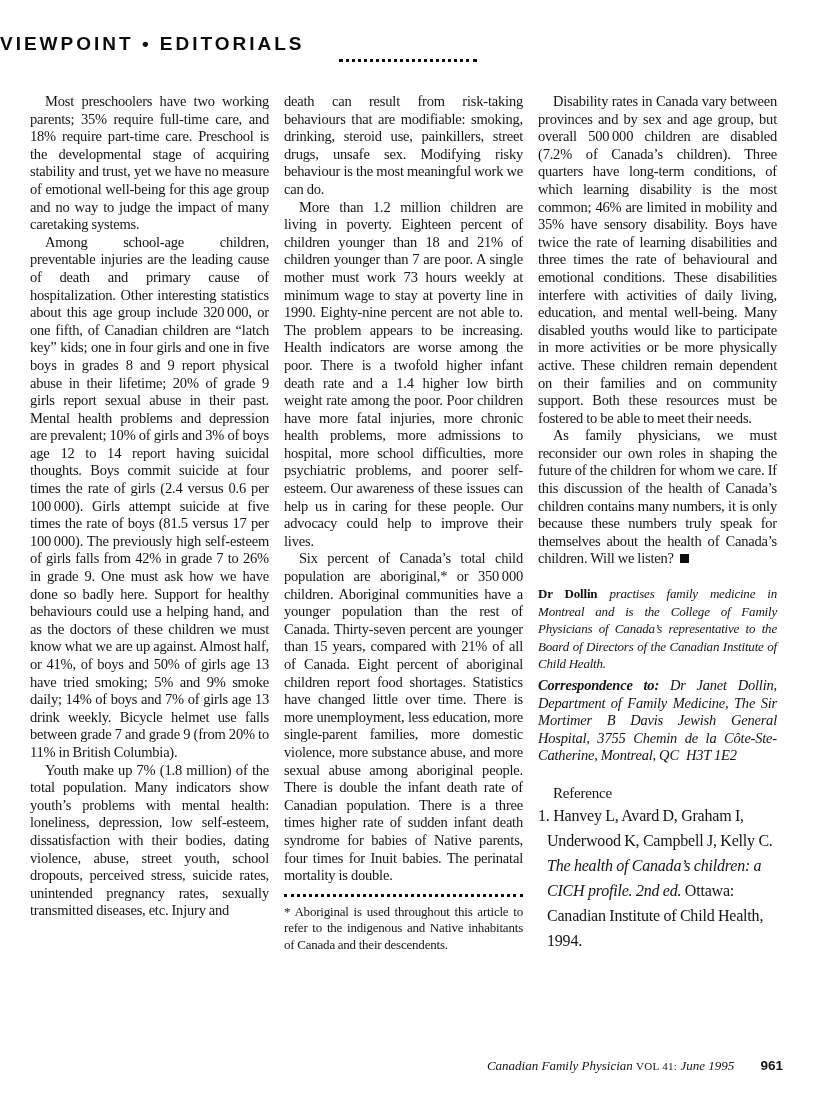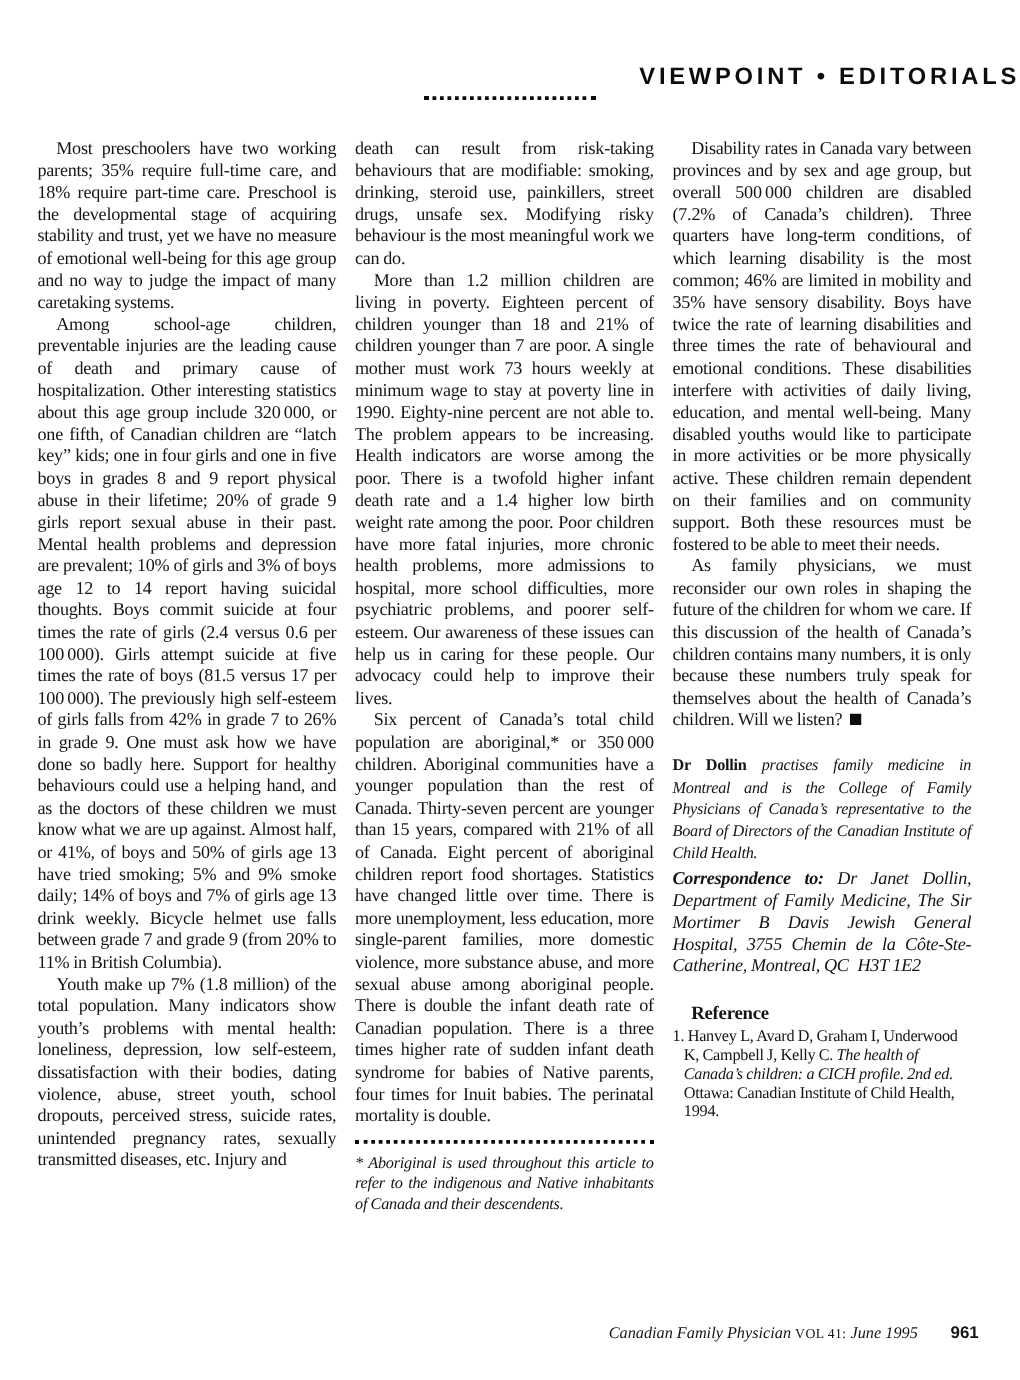--- a/index.html
+++ b/index.html
@@ -5,21 +5,21 @@
   html,body{margin:0;padding:0;background:#ffffff;}
   .page{
     position:relative;
     width:816px;height:1104px;
     background:#ffffff;
     overflow:hidden;
     color:#141414;
     font-family:"Liberation Serif","DejaVu Serif",serif;
   }
   
-  .masthead{ text-align:right; padding-top:51px; }
+  .masthead{ text-align:left; padding-top:33px; }
   .masthead-title{
     display:inline-block;
     font-family:"Liberation Sans","DejaVu Sans",sans-serif;
     font-weight:bold;
     font-size:19px;
     letter-spacing:3px;
     color:#0c0c0c;
     white-space:nowrap;
   }
   .masthead-rule{
@@ -44,41 +44,40 @@
     letter-spacing:-0.2px;
     word-spacing:-0.3px;
   }
   .col p{ margin:0; text-indent:15px; }
   .col p.cont{ text-indent:0; }
   
   .footnote{
     margin-top:9px;
     border-top:3px dotted #0c0c0c;
     padding-top:7px;
-    font-style:italic;
     font-size:13px;
     line-height:16.5px;
     text-align:justify;
   }
   
   .end-square{
     display:inline-block;
     width:9px;height:9px;
     background:#0c0c0c;
     margin-left:6px;
     vertical-align:baseline;
   }
   .bio{ margin-top:17px; font-style:italic; font-size:13px; line-height:17.6px; text-align:justify; }
   .bio-name{ font-style:normal; font-weight:bold; }
   .correspondence{ margin-top:4px; font-style:italic; font-size:14.5px; line-height:17.6px; text-align:justify; }
   .correspondence-label{ font-weight:bold; }
   .reference{ margin-top:20px; }
-  .reference-heading{ font-weight:bold; font-size:15px; margin:0 0 4px 0; }
+  .reference-heading{ font-weight:normal; font-size:15px; margin:0 0 4px 0; }
   .reference-item{
-    font-size:13px; line-height:15px;
+    font-size:16px; line-height:25px;
     padding-left:9px; text-indent:-9px;
     text-align:left;
   }
   .ref-title-italic{ font-style:italic; }
   
   .footer{
     position:absolute;
     right:33px; top:1058px;
     font-size:13px;
     white-space:nowrap;

